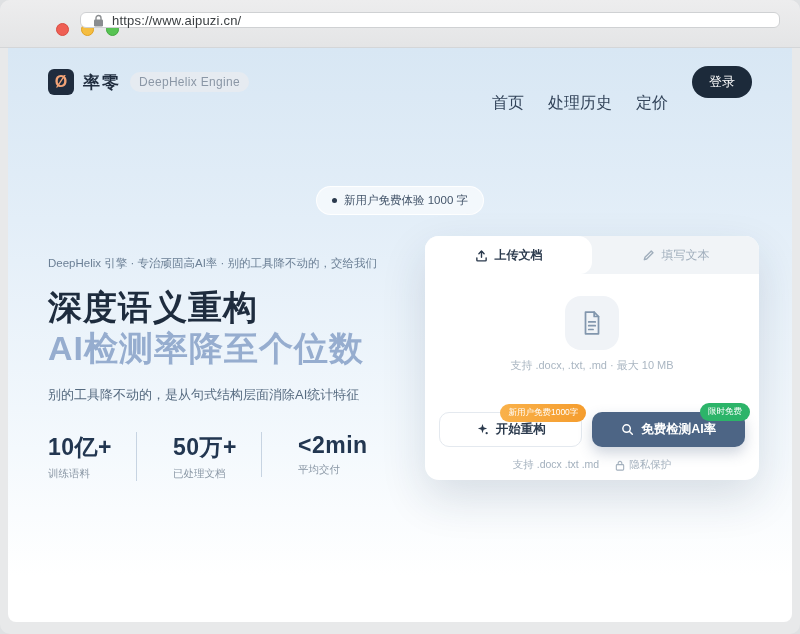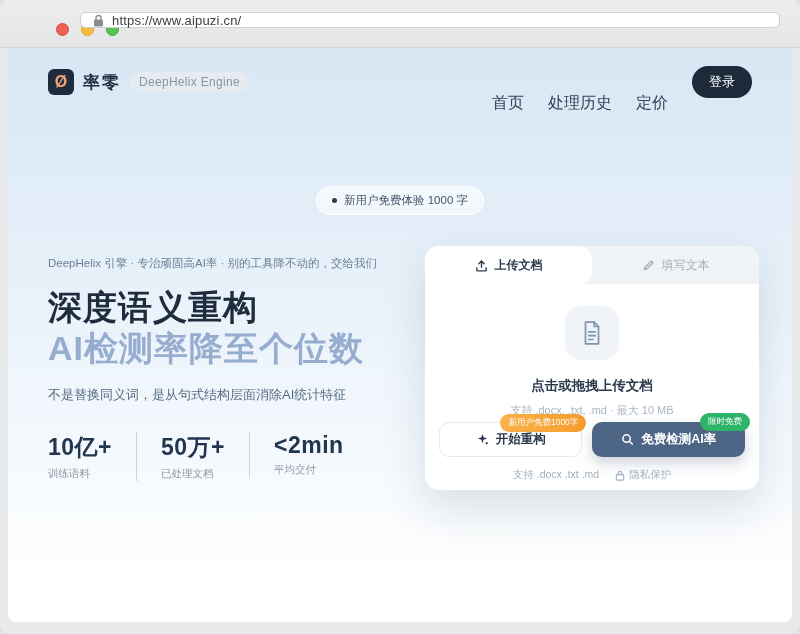--- a/index.html
+++ b/index.html
@@ -71,30 +71,29 @@
 
   
   .hero-left { position: absolute; left: 40px; top: 208px; width: 380px; }
   .eyebrow { font-size: 11.5px; color: #6b7f95; margin-bottom: 16px; }
   .hero-title { font-size: 34px; line-height: 1.22; font-weight: 800; letter-spacing: 1px; }
   .hero-title .line1 { color: #1e2c3e; display: block; }
   .hero-title .line2 { color: #96adcf; display: block; }
   .hero-sub { margin-top: 16px; font-size: 13px; color: #566b80; }
   .stats { margin-top: 28px; display: flex; align-items: flex-start; }
   .stat { padding-right: 24px; }
-  .stat + .stat { border-left: 1px solid #c7d4e2; padding-left: 24px; }
+  .stat + .stat { border-left: 1px solid #c7d4e2; padding-left: 36px; }
   .stat-value { font-size: 23px; font-weight: 800; color: #223650; letter-spacing: .5px; }
   .stat-label { margin-top: 4px; font-size: 10.5px; color: #8a97a5; }
 
   
   .hero-card {
     position: absolute; left: 417px; top: 188px; width: 334px; height: 244px;
     background: #ffffff; border-radius: 14px;
     box-shadow: 0 18px 45px rgba(30, 50, 80, 0.14);
-    margin-top: 10px;
   }
   .tab-bar {
     display: flex; background: #f1f4f7; border-radius: 14px 14px 0 0;
     height: 38px; padding: 0;
   }
   .tab {
     flex: 1; display: flex; align-items: center; justify-content: center; gap: 7px;
     font-size: 12px; cursor: pointer; border-radius: 14px 14px 0 0;
   }
   .tab.active {
@@ -181,21 +180,21 @@
       <span class="promo-dot"></span>
       <span class="promo-text">新用户免费体验 1000 字</span>
     </div>
 
     <div class="hero-left">
       <div class="eyebrow">DeepHelix 引擎 · 专治顽固高AI率 · 别的工具降不动的，交给我们</div>
       <h1 class="hero-title">
         <span class="line1">深度语义重构</span>
         <span class="line2">AI检测率降至个位数</span>
       </h1>
-      <div class="hero-sub">不是替换同义词，是从句式结构层面消除AI统计特征</div>
+      <div class="hero-sub">别的工具降不动的，是从句式结构层面消除AI统计特征</div>
       <div class="stats">
         <div class="stat">
           <div class="stat-value">10亿+</div>
           <div class="stat-label">训练语料</div>
         </div>
         <div class="stat">
           <div class="stat-value">50万+</div>
           <div class="stat-label">已处理文档</div>
         </div>
         <div class="stat">
@@ -230,21 +229,20 @@
       <div class="upload-zone">
         <div class="doc-icon-wrap">
           <span class="icon">
             <svg width="24" height="26" viewBox="0 0 20 24" fill="none" stroke="#8296ad" stroke-width="1.6" stroke-linecap="round" stroke-linejoin="round">
                 <path d="M4 2h8l4 4v16H4z"></path>
                 <path d="M12 2v4h4"></path>
                 <path d="M7 11h6M7 14.5h6M7 18h4"></path>
               </svg>
           </span>
         </div>
-        <div class="upload-title">点击或拖拽上传文档</div>
         <div class="upload-hint">支持 .docx, .txt, .md · 最大 10 MB</div>
       </div>
 
       <div class="actions">
         <button class="action-btn btn-rewrite">
           <span class="icon">
             <svg width="13" height="13" viewBox="0 0 14 14" fill="#2b3a4d">
                 <path d="M7 1l1.2 3.6L12 6l-3.8 1.4L7 11 5.8 7.4 2 6l3.8-1.4z"></path>
                 <circle cx="11.5" cy="11" r="1.2"></circle>
               </svg>

